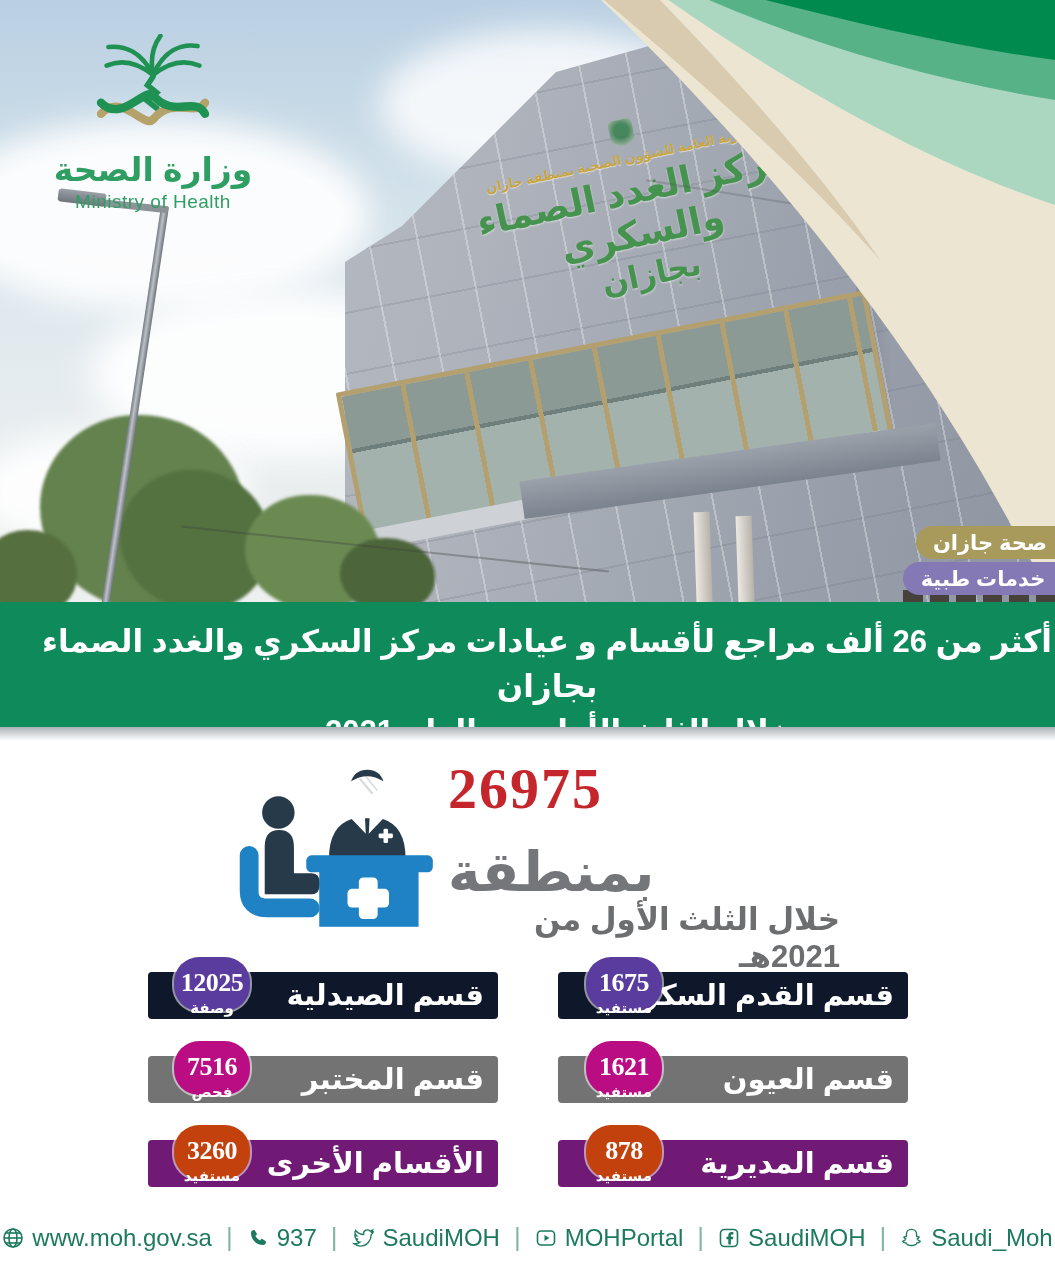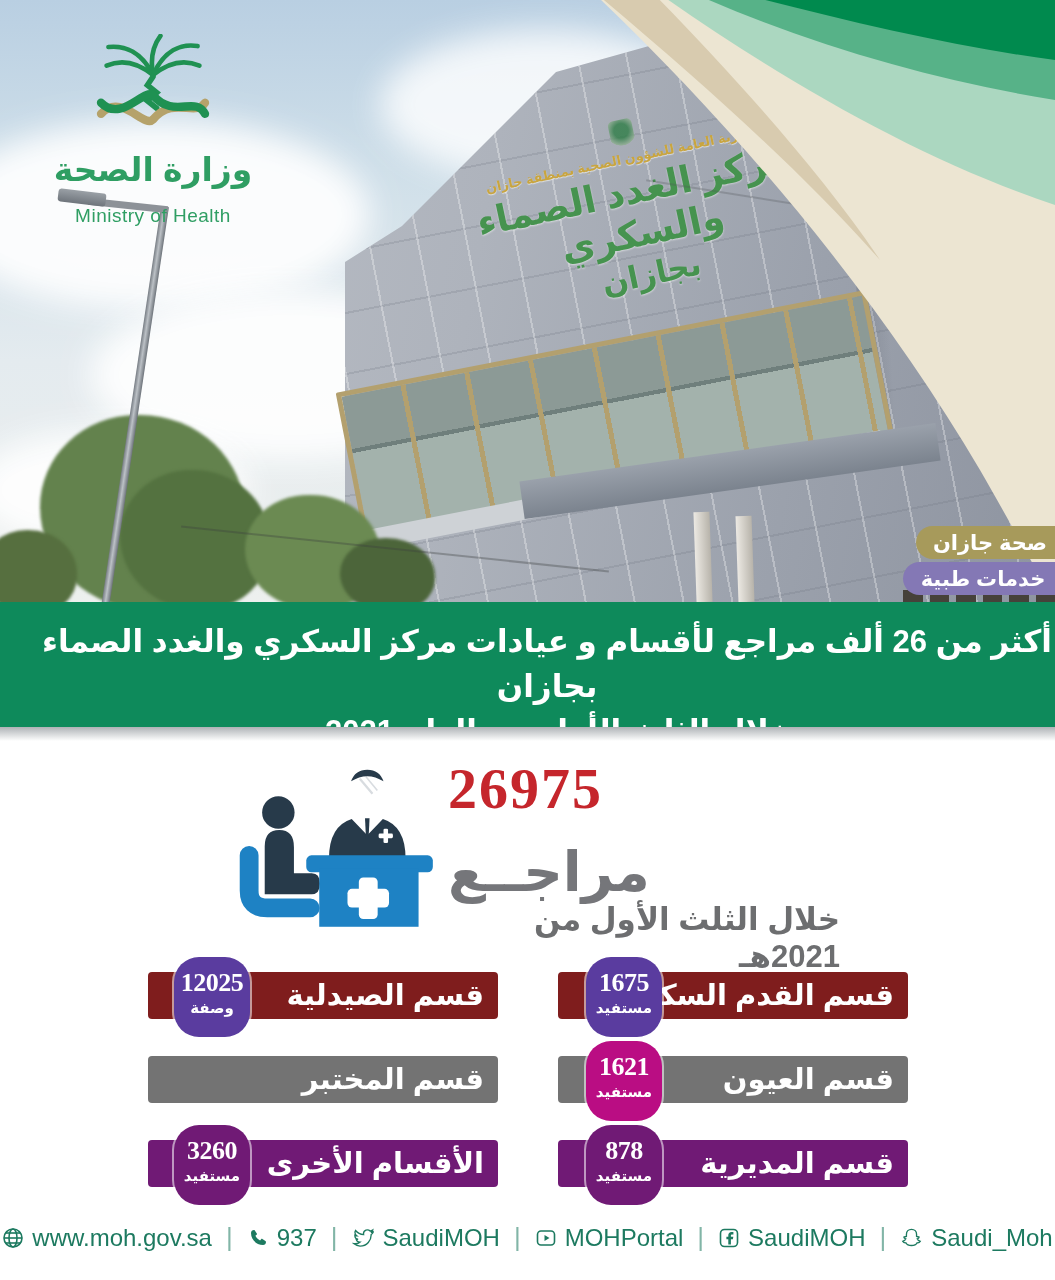--- a/index.html
+++ b/index.html
@@ -58,21 +58,21 @@
   .pole-arm{position:absolute;left:88px;top:202px;width:80px;height:7px;background:#8d9298;transform:rotate(6deg);}
   .lamp-head{position:absolute;left:58px;top:191px;width:48px;height:13px;border-radius:3px;
     background:linear-gradient(180deg,#9aa0a6,#6f757c);transform:rotate(7deg);}
   .wire{position:absolute;height:2px;background:rgba(60,62,64,.35);}
   .w1{left:180px;top:548px;width:430px;transform:rotate(6deg);}
   .w2{left:645px;top:195px;width:200px;transform:rotate(9deg);background:rgba(80,82,86,.28);}
   .swoosh{position:absolute;left:0;top:0;pointer-events:none;}
   
   .logo{position:absolute;left:48px;top:34px;width:210px;text-align:center;}
   .logo-ar{font-size:33px;font-weight:700;color:#2f9e63;margin-top:8px;}
-  .logo-en{font-size:19px;color:#2f9e63;margin-top:16px;letter-spacing:.5px;}
+  .logo-en{font-size:19px;color:#2f9e63;margin-top:2px;letter-spacing:.5px;}
   
   .photo-badge{position:absolute;left:903px;width:160px;height:33px;border-radius:17px 0 0 17px;
     color:#fff;font-size:21px;font-weight:700;text-align:center;line-height:33px;}
   .pb1{top:526px;left:916px;width:148px;background:#a79a5b;}
   .pb2{top:562px;background:#8478b5;}
   .shutters{position:absolute;left:903px;top:590px;width:152px;height:12px;display:flex;gap:7px;}
   .shutters div{flex:1;background:#46413a;}
   
   .banner{position:absolute;left:0;top:602px;width:1055px;height:125px;background:#0e8a5b;
     color:#fff;text-align:center;padding-top:17px;box-sizing:border-box;padding-left:39px;}
@@ -83,28 +83,28 @@
   .counter-icon{position:absolute;left:232px;top:758px;}
   .counter-value{position:absolute;left:448px;top:760px;font-family:"Liberation Serif","DejaVu Serif",serif;
     font-size:58px;font-weight:700;color:#c5262c;letter-spacing:2px;line-height:1;}
   .counter-label{position:absolute;left:448px;top:845px;font-size:55px;font-weight:700;color:#75767a;line-height:1;}
   .counter-period{position:absolute;left:448px;top:901px;width:392px;font-size:31px;font-weight:700;
     color:#6d6e70;direction:rtl;line-height:1.2;}
   
   .stat-bar{position:absolute;width:350px;height:47px;border-radius:4px;color:#fff;
     font-size:29px;font-weight:700;line-height:47px;direction:rtl;text-align:right;
     padding-right:14px;box-sizing:border-box;}
-  .stat-badge{position:absolute;width:76px;height:80px;border-radius:25px;color:#fff;text-align:center;
+  .stat-badge{position:absolute;width:76px;height:54px;border-radius:25px;color:#fff;text-align:center;
     box-shadow:0 0 0 2px rgba(255,255,255,.55);}
   .stat-badge .v{font-family:"Liberation Serif","DejaVu Serif",serif;font-size:26px;font-weight:700;
     margin-top:12px;line-height:1.1;letter-spacing:-.5px;}
   .stat-badge .u{font-size:15px;font-weight:700;margin-top:1px;}
-  .bar-purple{background:#7f1d1d;} .badge-purple{background:#5a3c9f;}
+  .bar-purple{background:#0f172a;} .badge-purple{background:#5a3c9f;}
   .bar-pink{background:#737373;}   .badge-pink{background:#ba0d83;}
-  .bar-orange{background:#701a75;} .badge-red{background:#701a75;}
+  .bar-orange{background:#701a75;} .badge-red{background:#c2410c;}
   .colL{left:148px;} .colR{left:558px;}
   .bgL{left:174px;}  .bgR{left:586px;}
   .row1{top:972px;} .row2{top:1056px;} .row3{top:1140px;}
   .brow1{top:957px;} .brow2{top:1041px;} .brow3{top:1125px;}
   
   .footer{position:absolute;left:0;top:1222px;width:1055px;display:flex;justify-content:center;
     align-items:center;gap:14px;color:#1d7a60;font-size:24px;}
   .f-item{display:flex;align-items:center;gap:8px;}
   .sep{color:#1d7a60;opacity:.55;font-size:26px;}
 </style>
@@ -207,21 +207,21 @@
     <g fill="#fff">
         <rect x="466" y="218" width="14" height="44" rx="4"></rect>
         <rect x="451" y="233" width="44" height="14" rx="4"></rect>
       </g>
     <rect x="228" y="300" width="390" height="52" rx="16" fill="#1e82c4"></rect>
     <rect x="268" y="340" width="306" height="180" fill="#1e82c4"></rect>
     <rect x="390" y="368" width="58" height="128" rx="14" fill="#fff"></rect>
     <rect x="355" y="403" width="128" height="58" rx="14" fill="#fff"></rect>
   </svg>
   <div class="counter-value">26975</div>
-  <div class="counter-label" dir="rtl">مراجــع</div>
+  <div class="counter-label" dir="rtl">بمنطقة</div>
   <div class="counter-period">خلال الثلث الأول من 2021هـ</div>
 
   <div class="stat-bar colR row1 bar-purple">قسم القدم السكري</div>
   <div class="stat-badge bgR brow1 badge-purple">
     <div class="v">1675</div>
     <div class="u" dir="rtl">مستفيد</div>
   </div>
   <div class="stat-bar colR row2 bar-pink">قسم العيون</div>
   <div class="stat-badge bgR brow2 badge-pink">
     <div class="v">1621</div>
@@ -232,20 +232,24 @@
     <div class="v">878</div>
     <div class="u" dir="rtl">مستفيد</div>
   </div>
 
   <div class="stat-bar colL row1 bar-purple">قسم الصيدلية</div>
   <div class="stat-badge bgL brow1 badge-purple">
     <div class="v">12025</div>
     <div class="u" dir="rtl">وصفة</div>
   </div>
   <div class="stat-bar colL row2 bar-pink">قسم المختبر</div>
+  <div class="stat-badge bgL brow2 badge-pink">
+    <div class="v">7516</div>
+    <div class="u" dir="rtl">فحص</div>
+  </div>
   <div class="stat-bar colL row3 bar-orange">الأقسام الأخرى</div>
   <div class="stat-badge bgL brow3 badge-red">
     <div class="v">3260</div>
     <div class="u" dir="rtl">مستفيد</div>
   </div>
 
   <div class="footer">
     <div class="f-item">
       <svg width="22" height="22" viewBox="0 0 22 22">
         <g fill="none" stroke="#1d7a60" stroke-width="1.6">

